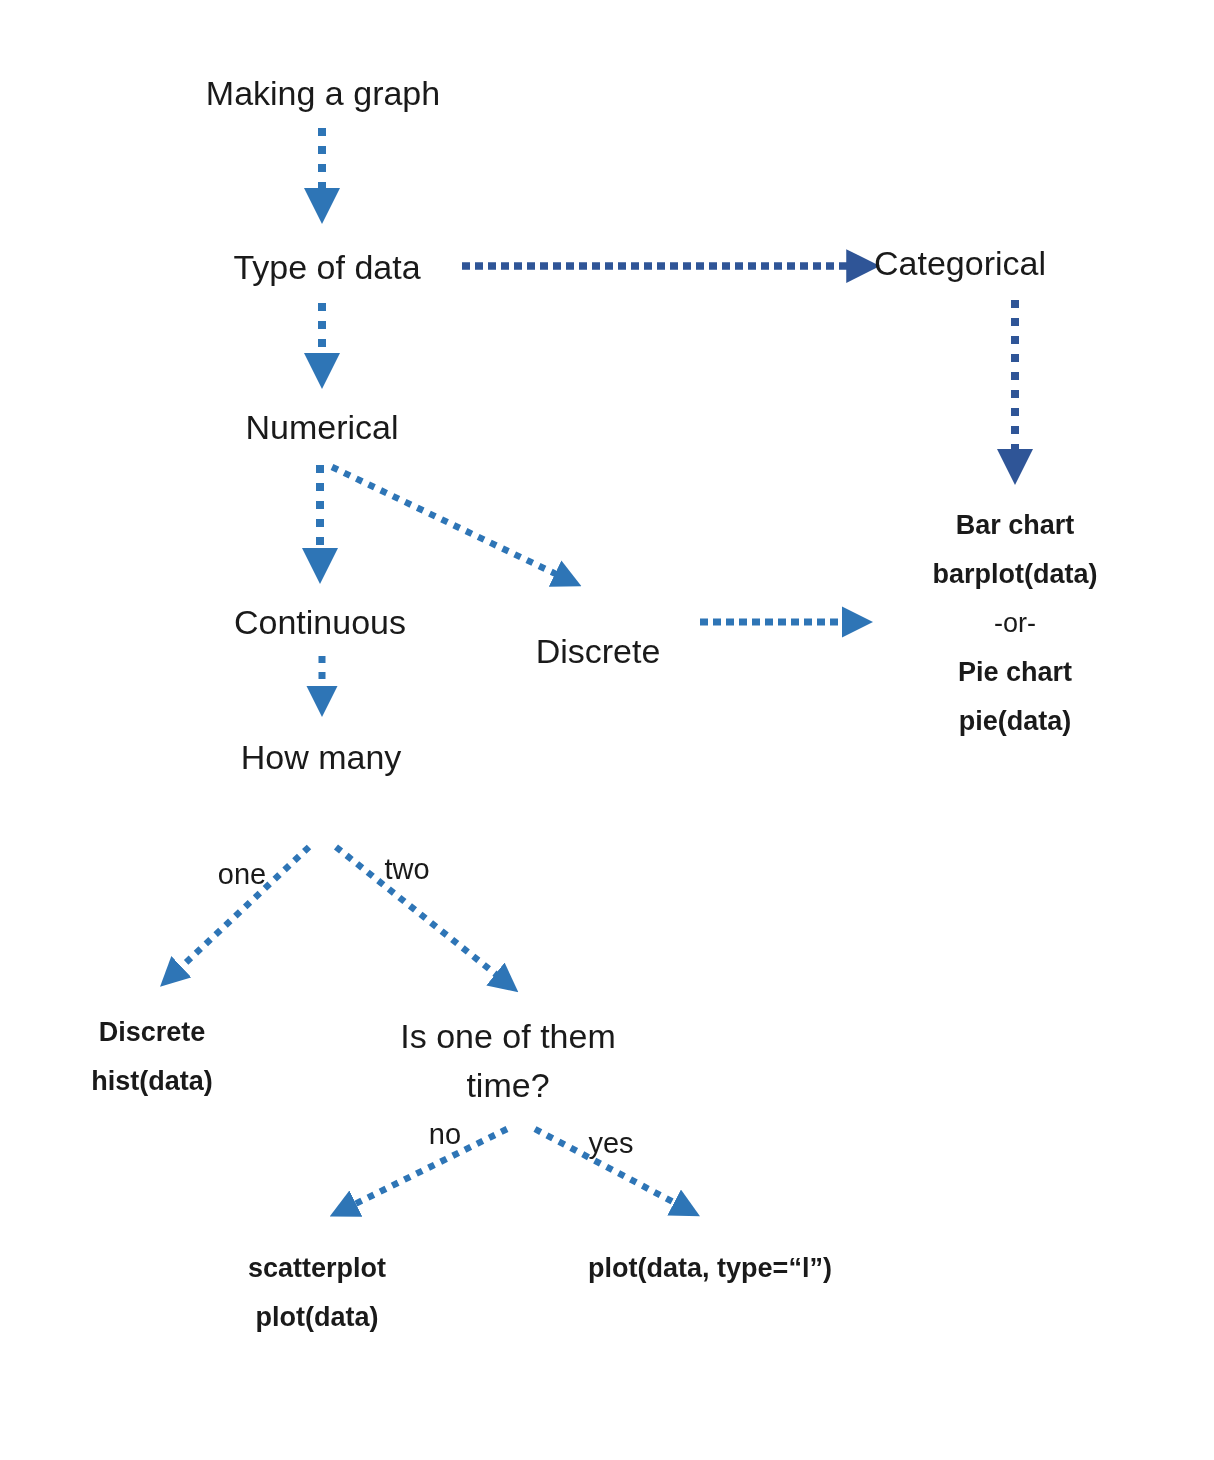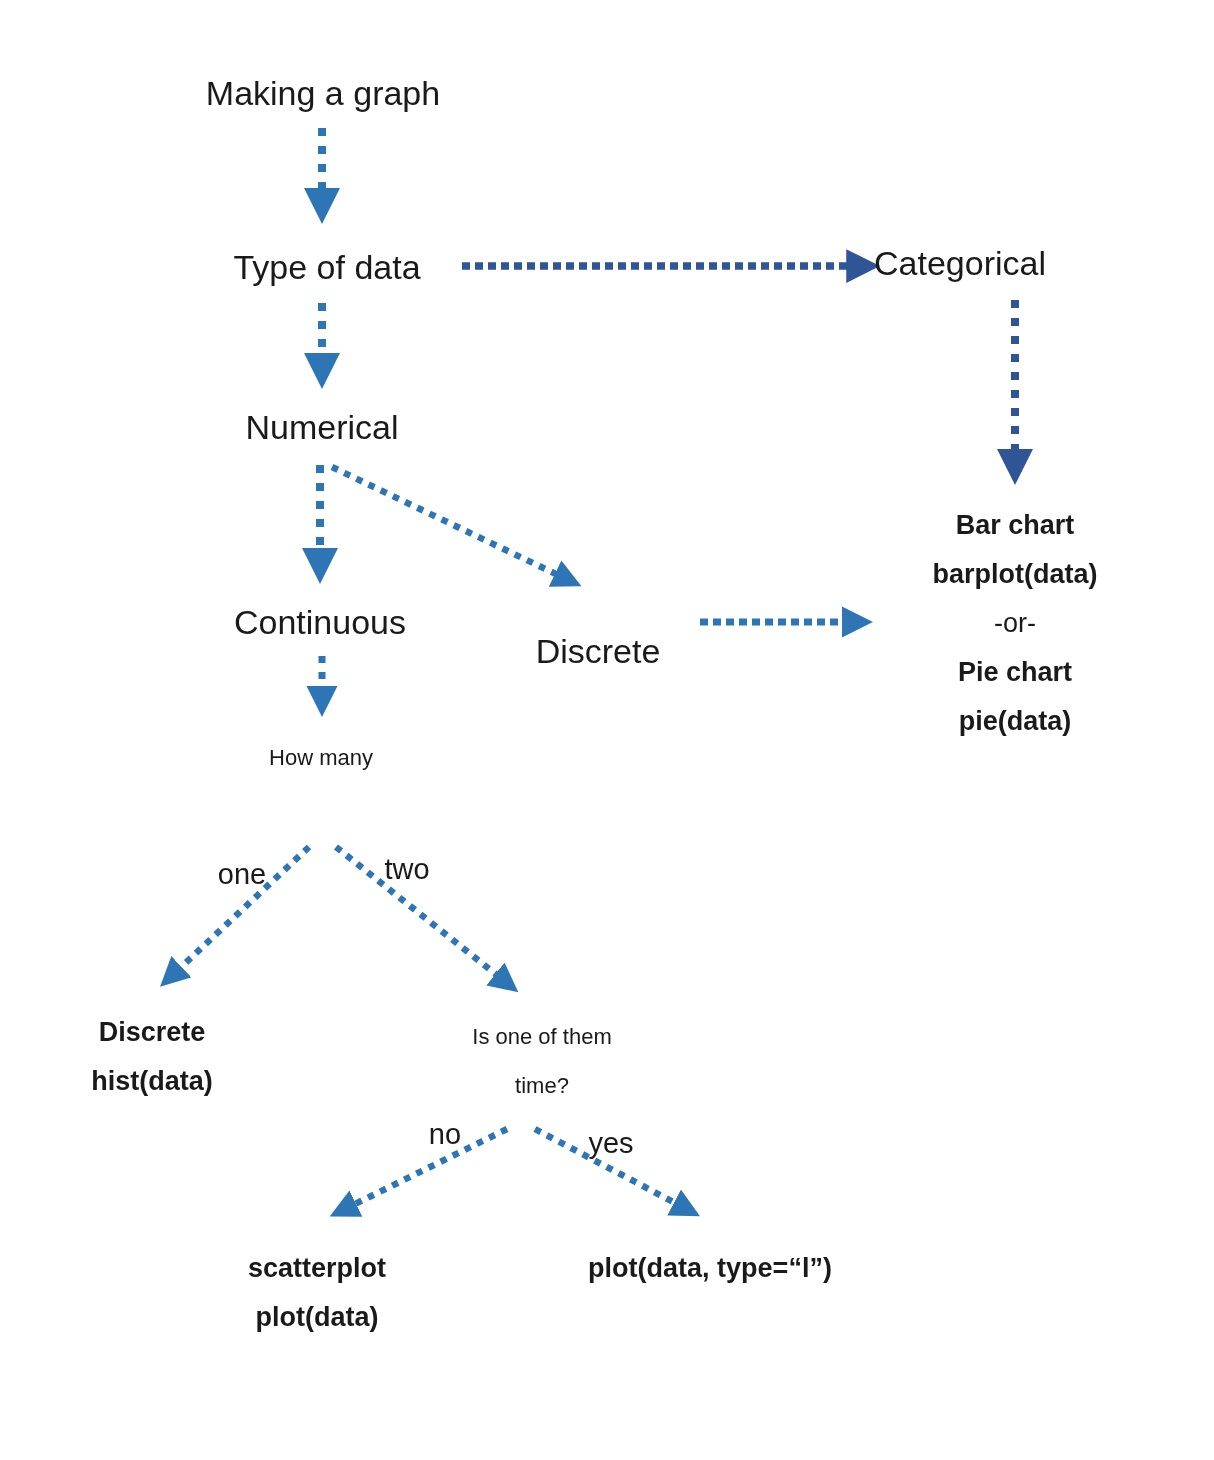--- a/index.html
+++ b/index.html
@@ -34,21 +34,21 @@
     color: var(--text);
     white-space: nowrap;
   }
   .block {
     position: absolute;
     transform: translateX(-50%);
     text-align: center;
     color: var(--text);
     white-space: nowrap;
   }
-  .block div { line-height: 49px; font-size: 22px; }
+  .block div { line-height: 49px; font-size: 34px; }
   .result div { font-size: 27px; font-weight: bold; }
   .result div.plain { font-weight: normal; }
   .edge {
     position: absolute;
     transform: translate(-50%, -50%);
     font-size: 29px;
     color: var(--text);
     white-space: nowrap;
   }
   .dash-v  { stroke: var(--arrow-light); stroke-width: 8;   stroke-dasharray: 8 10; fill: none; }
@@ -115,21 +115,21 @@
 
   <div class="edge" style="left:242px; top:874px;">one</div>
 
   <div class="edge" style="left:407px; top:869px;">two</div>
 
   <div class="block result" style="left:152px; top:1008px;">
     <div>Discrete</div>
     <div>hist(data)</div>
   </div>
 
-  <div class="block" style="left:508px; top:1012px;margin-left:34px;">
+  <div class="block" style="left:508px; top:1012px;">
     <div>Is one of them</div>
     <div>time?</div>
   </div>
 
   <div class="edge" style="left:445px; top:1134px;">no</div>
 
   <div class="edge" style="left:611px; top:1143px;">yes</div>
 
   <div class="block result" style="left:317px; top:1244px;">
     <div>scatterplot</div>

